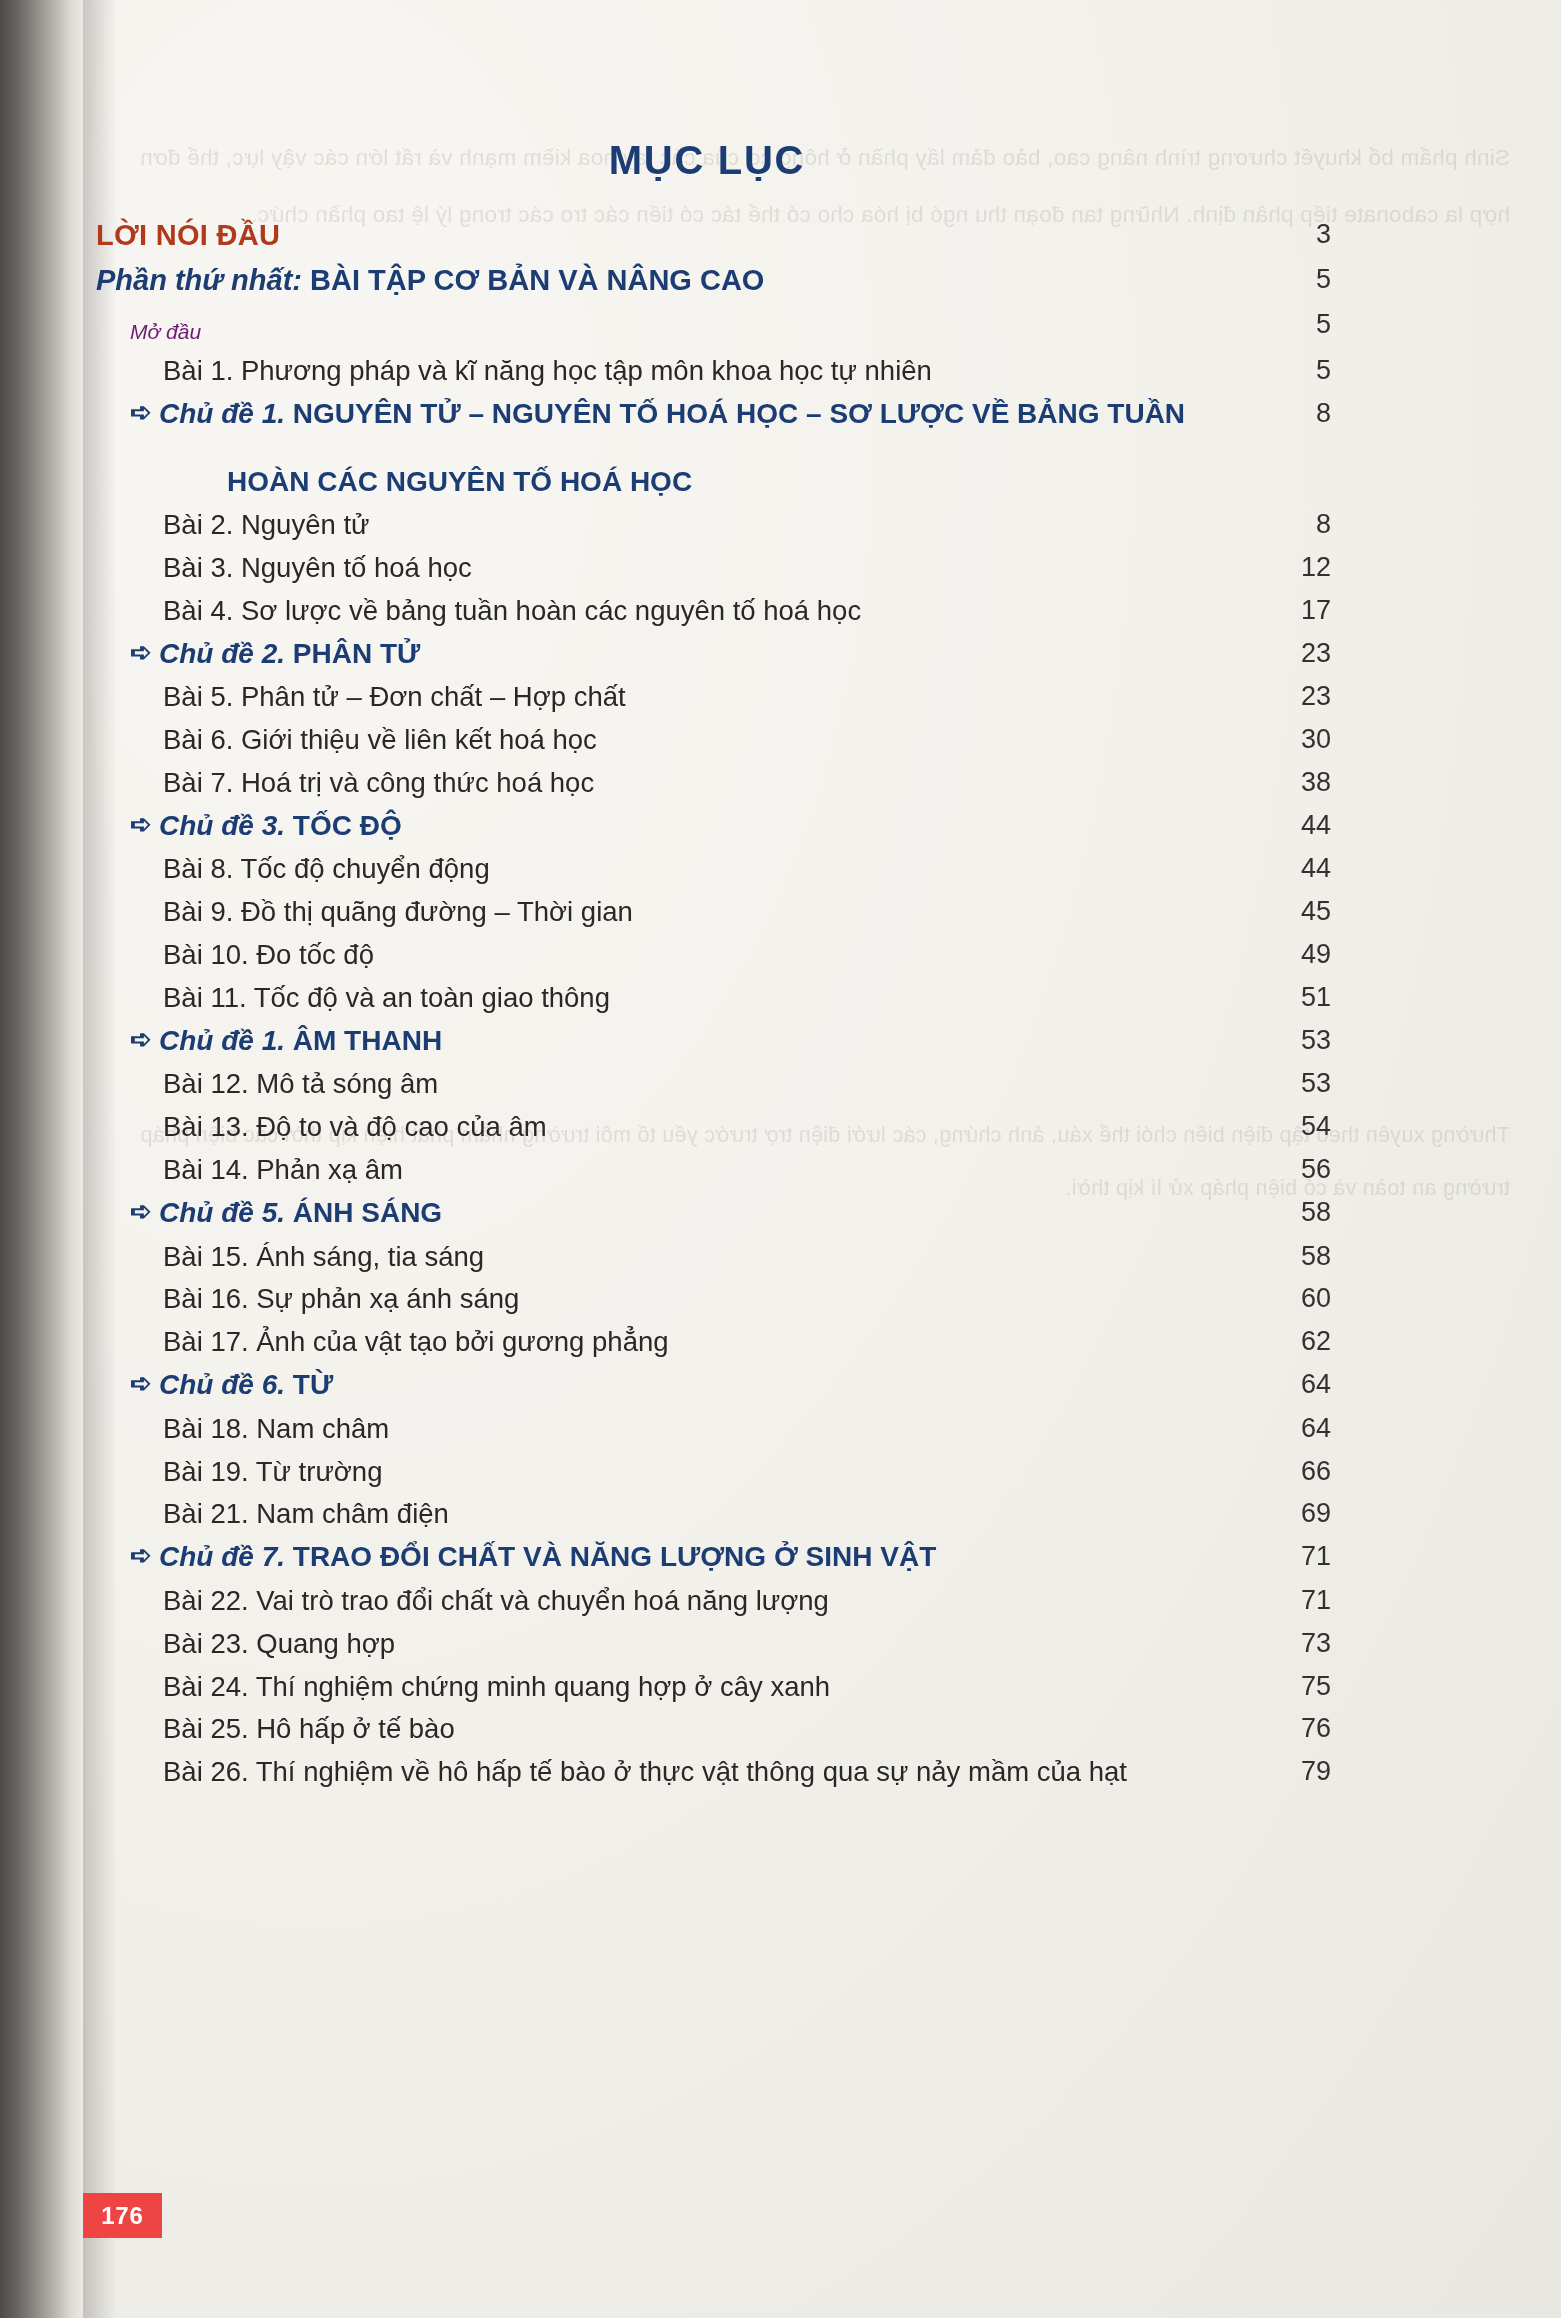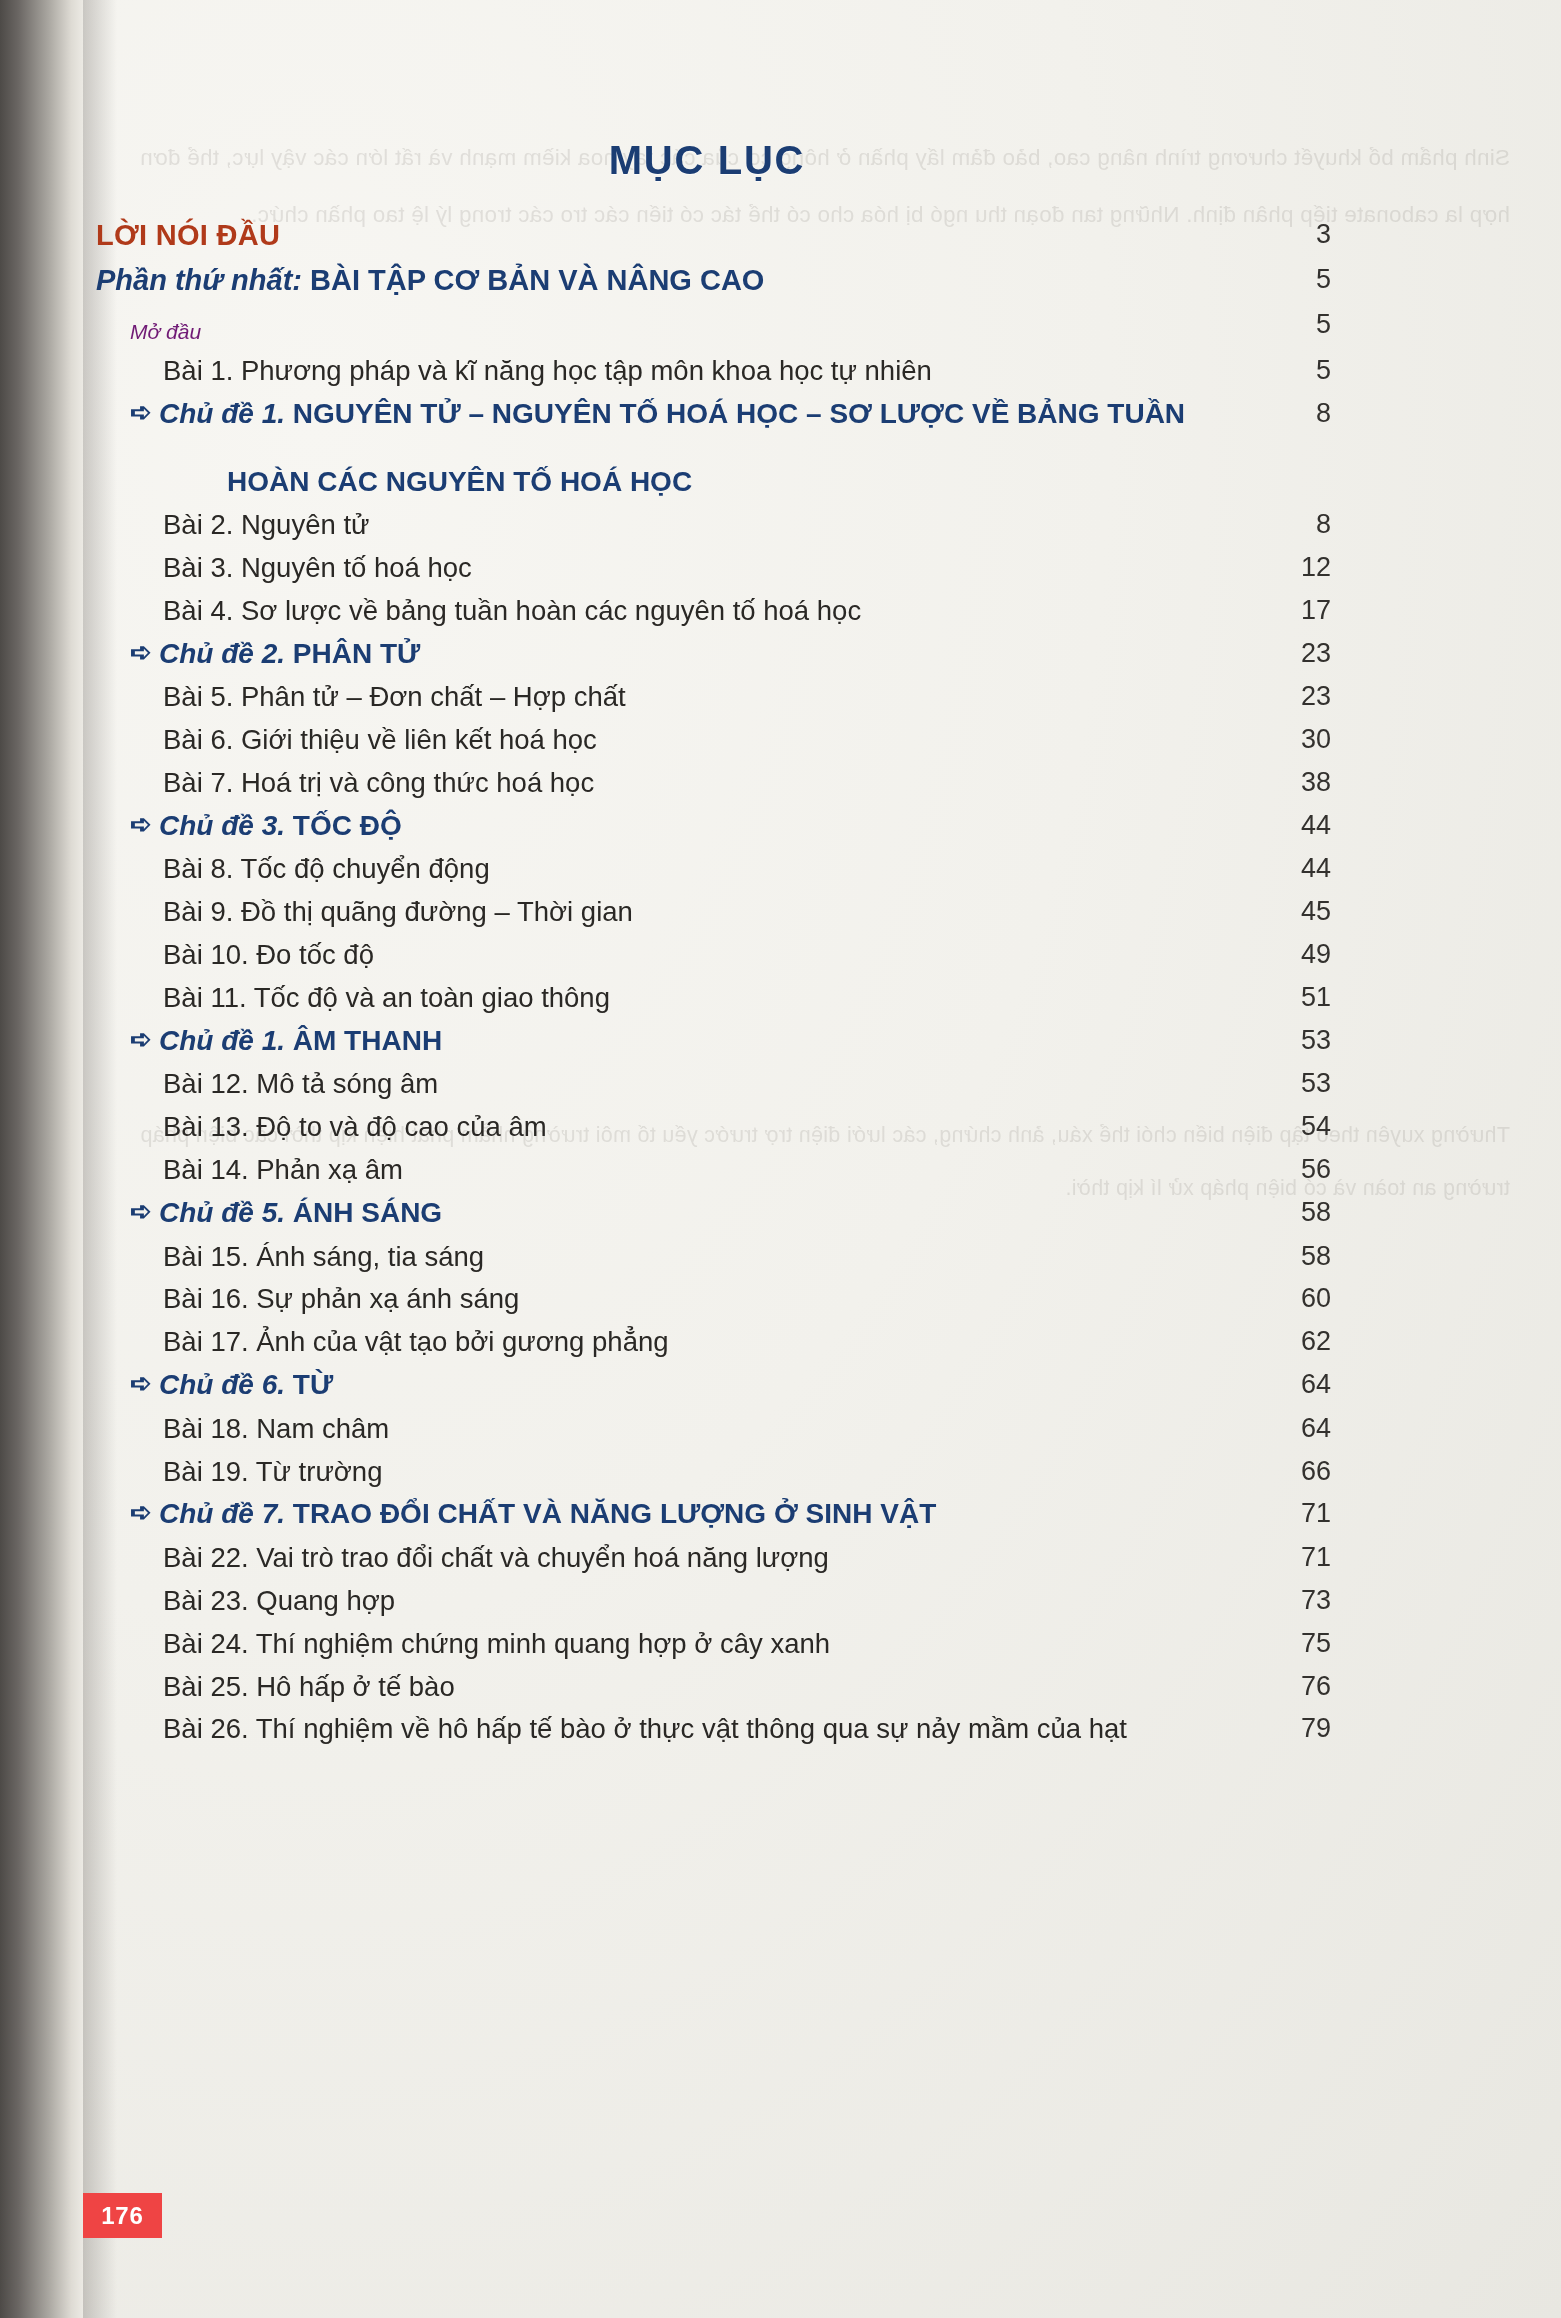--- a/index.html
+++ b/index.html
@@ -324,20 +324,24 @@
     </div>
 
     <div class="row r-lesson">
       <div class="label">Bài 18. Nam châm</div>
       <div class="pg">64</div>
     </div>
     <div class="row r-lesson">
       <div class="label">Bài 19. Từ trường</div>
       <div class="pg">66</div>
     </div>
+    <div class="row r-lesson">
+      <div class="label">Bài 21. Nam châm điện</div>
+      <div class="pg">69</div>
+    </div>
 
     <div class="row r-topic">
       <div class="label">
         <span class="bullet">➪</span><span class="chu">Chủ đề 7.</span><span class="up"> TRAO ĐỔI CHẤT VÀ NĂNG LƯỢNG Ở SINH VẬT</span>
       </div>
       <div class="pg">71</div>
     </div>
 
     <div class="row r-lesson">
       <div class="label">Bài 22. Vai trò trao đổi chất và chuyển hoá năng lượng</div>

